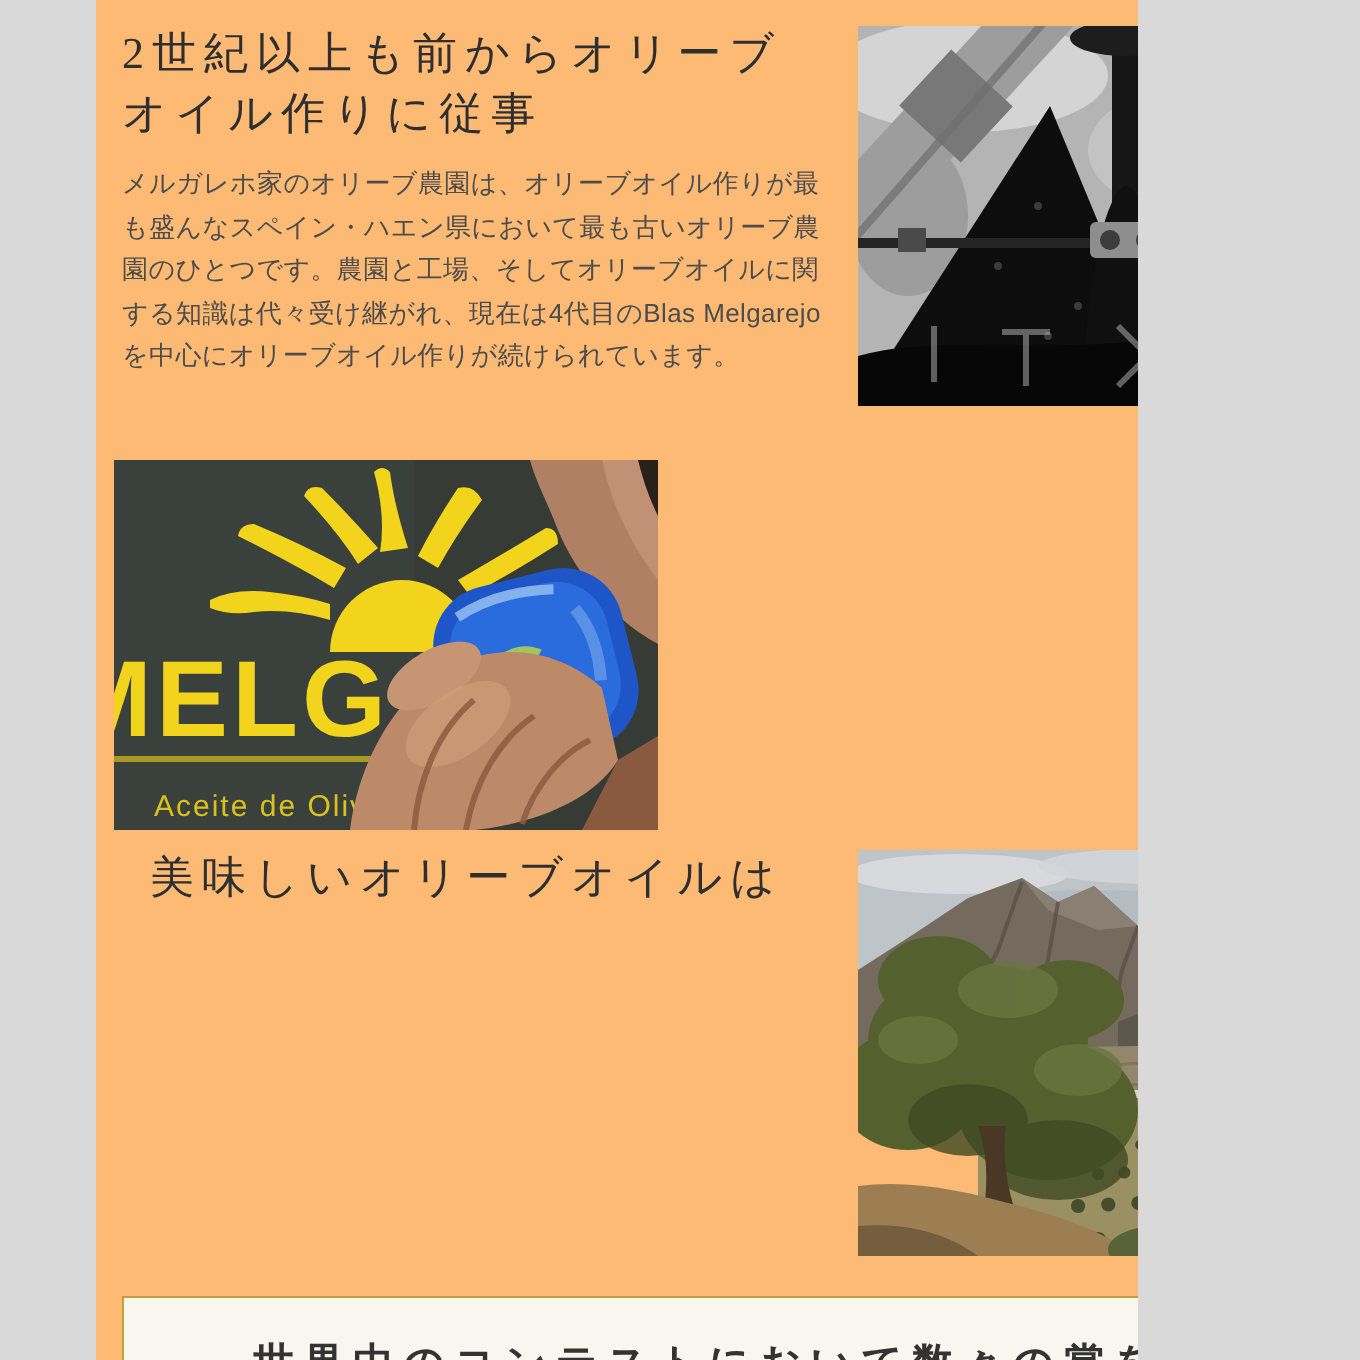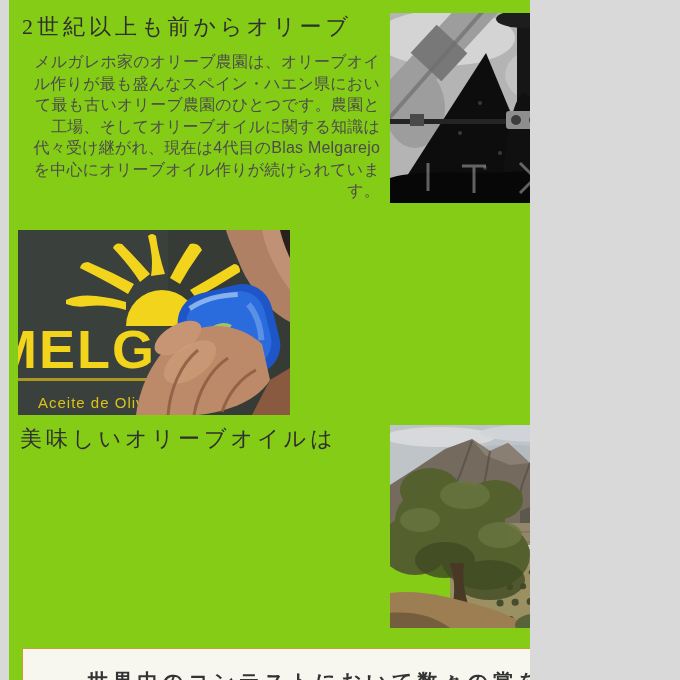--- a/index.html
+++ b/index.html
@@ -1,42 +1,42 @@
 <!DOCTYPE html>
 <html lang="ja"><head>
 <meta charset="utf-8">
 <style>
   html,body{margin:0;padding:0;}
   body{
     width:680px;height:680px;overflow:hidden;
     background:#d9d9d9;
     font-family:"Liberation Sans","DejaVu Sans",sans-serif;
   }
-  .frame{position:relative;width:538px;height:680px;background:#84cc16;overflow:hidden;}
+  .frame{position:relative;width:538px;height:680px;background:#fdba74;overflow:hidden;margin-left:39px;}
   .gutter{position:absolute;top:0;bottom:0;background:#d9d9d9;}
   .gutter.left{left:0;width:9px;}
   .gutter.right{right:0;width:8px;}
   .abs{position:absolute;}
   h2.sec-heading{
     margin:0;
     font-family:"Liberation Serif","DejaVu Serif",serif;
     font-weight:400;
     font-size:22px;
     line-height:30px;
     letter-spacing:4px;
     color:#2f2f2f;
   }
   h2.sec-heading span{display:block;}
   p.sec-body{
     margin:9px 0 0 0;
-    font-size:16px;
+    font-size:13px;
     line-height:21.5px;
     letter-spacing:0.2px;
     color:#4c4c4c;
-    text-align:right;
+    text-align:left;
   }
   figure.photo{margin:0;padding:0;overflow:hidden;}
   figure.photo svg{display:block;width:100%;height:100%;}
   .award-box{
     box-sizing:border-box;
     background:#f7f6ef;
     border:1px solid #c3a132;
     text-align:center;
     padding-top:19px;
   }
@@ -49,20 +49,21 @@
   }
 </style>
 </head>
 <body>
 
 <div class="frame">
 
   <div class="abs" style="left:22px;top:12px;width:358px;">
     <h2 class="sec-heading">
       <span>2世紀以上も前からオリーブ</span>
+      <span>オイル作りに従事</span>
     </h2>
     <p class="sec-body">メルガレホ家のオリーブ農園は、オリーブオイル作りが最も盛んなスペイン・ハエン県において最も古いオリーブ農園のひとつです。農園と工場、そしてオリーブオイルに関する知識は代々受け継がれ、現在は4代目のBlas Melgarejoを中心にオリーブオイル作りが続けられています。</p>
   </div>
 
   <figure class="photo abs" style="left:390px;top:13px;width:271px;height:190px;">
     <svg viewBox="0 0 271 190" preserveAspectRatio="none">
       <rect width="271" height="190" fill="#b4b4b4"></rect>
       <ellipse cx="55" cy="25" rx="70" ry="28" fill="#d7d7d7" opacity="0.9"></ellipse>
       <ellipse cx="200" cy="18" rx="60" ry="22" fill="#8f8f8f" opacity="0.8"></ellipse>
       <ellipse cx="160" cy="62" rx="45" ry="30" fill="#c9c9c9" opacity="0.7"></ellipse>
@@ -141,21 +142,21 @@
       <g stroke="#8e5c41" stroke-width="3" fill="none" opacity="0.85">
         <path d="M150,185 C152,160 162,135 180,120"></path>
         <path d="M176,185 C180,162 192,140 210,128"></path>
         <path d="M204,182 C210,164 222,148 238,140"></path>
       </g>
       <path d="M252,150 L272,138 L272,185 L234,185 Z" fill="#8a5a40"></path>
     </svg>
   </figure>
 
 
-  <div class="abs" style="left:20px;top:424px;width:360px;">
+  <div class="abs" style="left:36px;top:424px;width:360px;">
     <h2 class="sec-heading">
       <span>美味しいオリーブオイルは</span>
     </h2>
   </div>
 
   <figure class="photo abs" style="left:390px;top:425px;width:271px;height:203px;">
     <svg viewBox="0 0 271 203" preserveAspectRatio="none">
       <rect width="271" height="80" fill="#bfc4c8"></rect>
       <ellipse cx="50" cy="12" rx="55" ry="10" fill="#dadcde" opacity="0.9"></ellipse>
       <ellipse cx="150" cy="8" rx="60" ry="9" fill="#d2d5d8" opacity="0.9"></ellipse>

